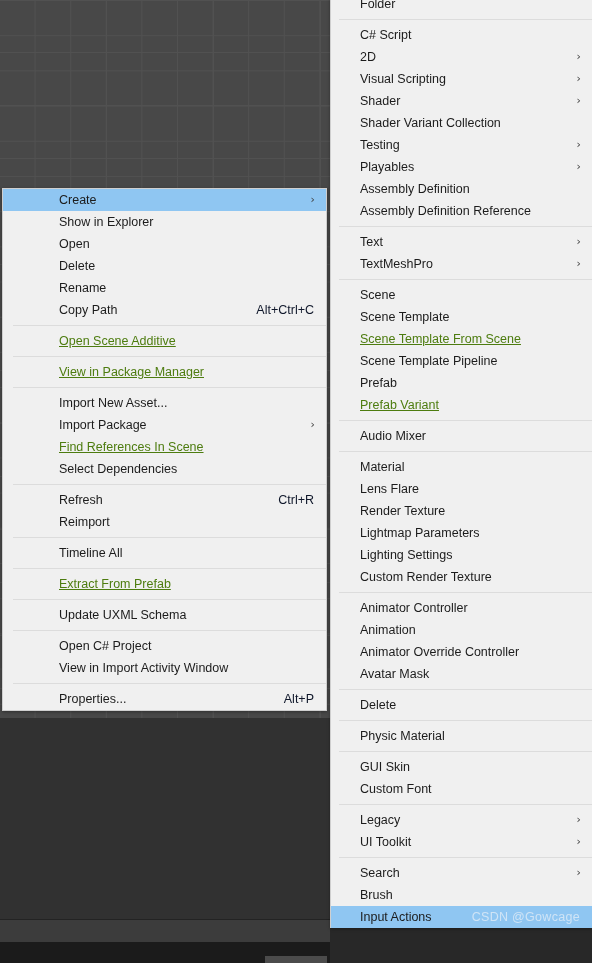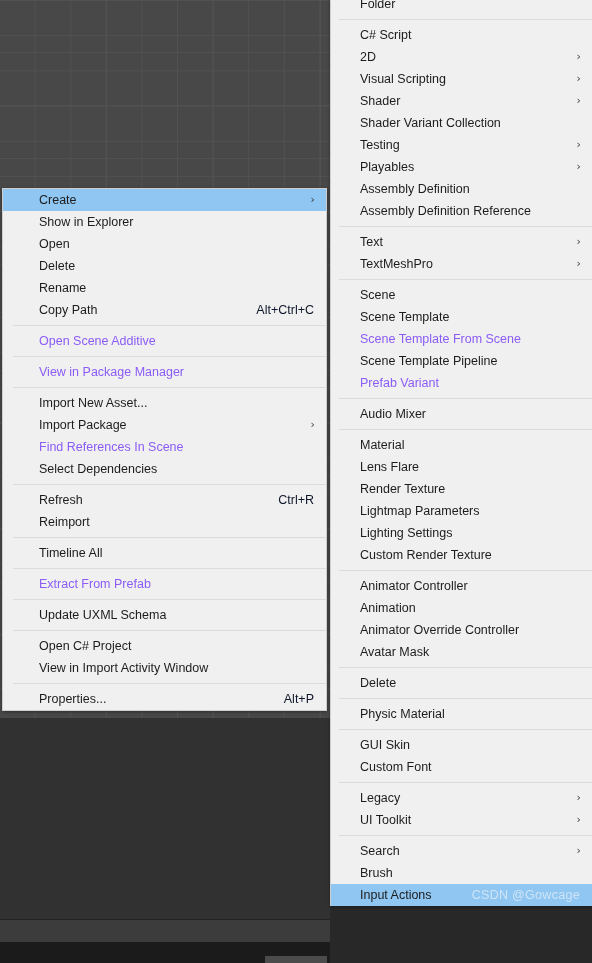--- a/index.html
+++ b/index.html
@@ -89,21 +89,22 @@
     position: relative;
     height: 22px;
     line-height: 22px;
     padding-left: 36px;
     padding-right: 12px;
     white-space: nowrap;
     box-sizing: border-box;
     cursor: default;
   }
   .menu-item.disabled {
-    color: #8b5cf6;
+    color: #4d7c0f;
+    text-decoration: underline;
   }
   .menu-item.highlight {
     background: #8fc6f2;
   }
   .shortcut {
     position: absolute;
     right: 12px;
     top: 0;
     line-height: 22px;
     color: #0f172a;
@@ -122,21 +123,21 @@
     margin: 4px 0 4px 10px;
     background: #dcdcdc;
   }
 
   
   #context-menu {
     left: 2px;
     top: 188px;
     width: 325px;
   }
-  #context-menu .menu-item { padding-left: 36px; }
+  #context-menu .menu-item { padding-left: 56px; }
 
   
   #create-submenu {
     left: 330px;
     top: -7px;
     width: 262px;
     border-left: 1px solid #cfcfcf;
     border-top: none;
     border-right: none;
     border-bottom: none;
@@ -214,20 +215,21 @@
       <div class="menu-item"><span>Assembly Definition</span></div>
       <div class="menu-item"><span>Assembly Definition Reference</span></div>
       <div class="separator"></div>
       <div class="menu-item"><span>Text</span><span class="arrow">›</span></div>
       <div class="menu-item"><span>TextMeshPro</span><span class="arrow">›</span></div>
       <div class="separator"></div>
       <div class="menu-item"><span>Scene</span></div>
       <div class="menu-item"><span>Scene Template</span></div>
       <div class="menu-item disabled"><span>Scene Template From Scene</span></div>
       <div class="menu-item"><span>Scene Template Pipeline</span></div>
+      <div class="menu-item"><span>Prefab</span></div>
       <div class="menu-item disabled"><span>Prefab Variant</span></div>
       <div class="separator"></div>
       <div class="menu-item"><span>Audio Mixer</span></div>
       <div class="separator"></div>
       <div class="menu-item"><span>Material</span></div>
       <div class="menu-item"><span>Lens Flare</span></div>
       <div class="menu-item"><span>Render Texture</span></div>
       <div class="menu-item"><span>Lightmap Parameters</span></div>
       <div class="menu-item"><span>Lighting Settings</span></div>
       <div class="menu-item"><span>Custom Render Texture</span></div>

